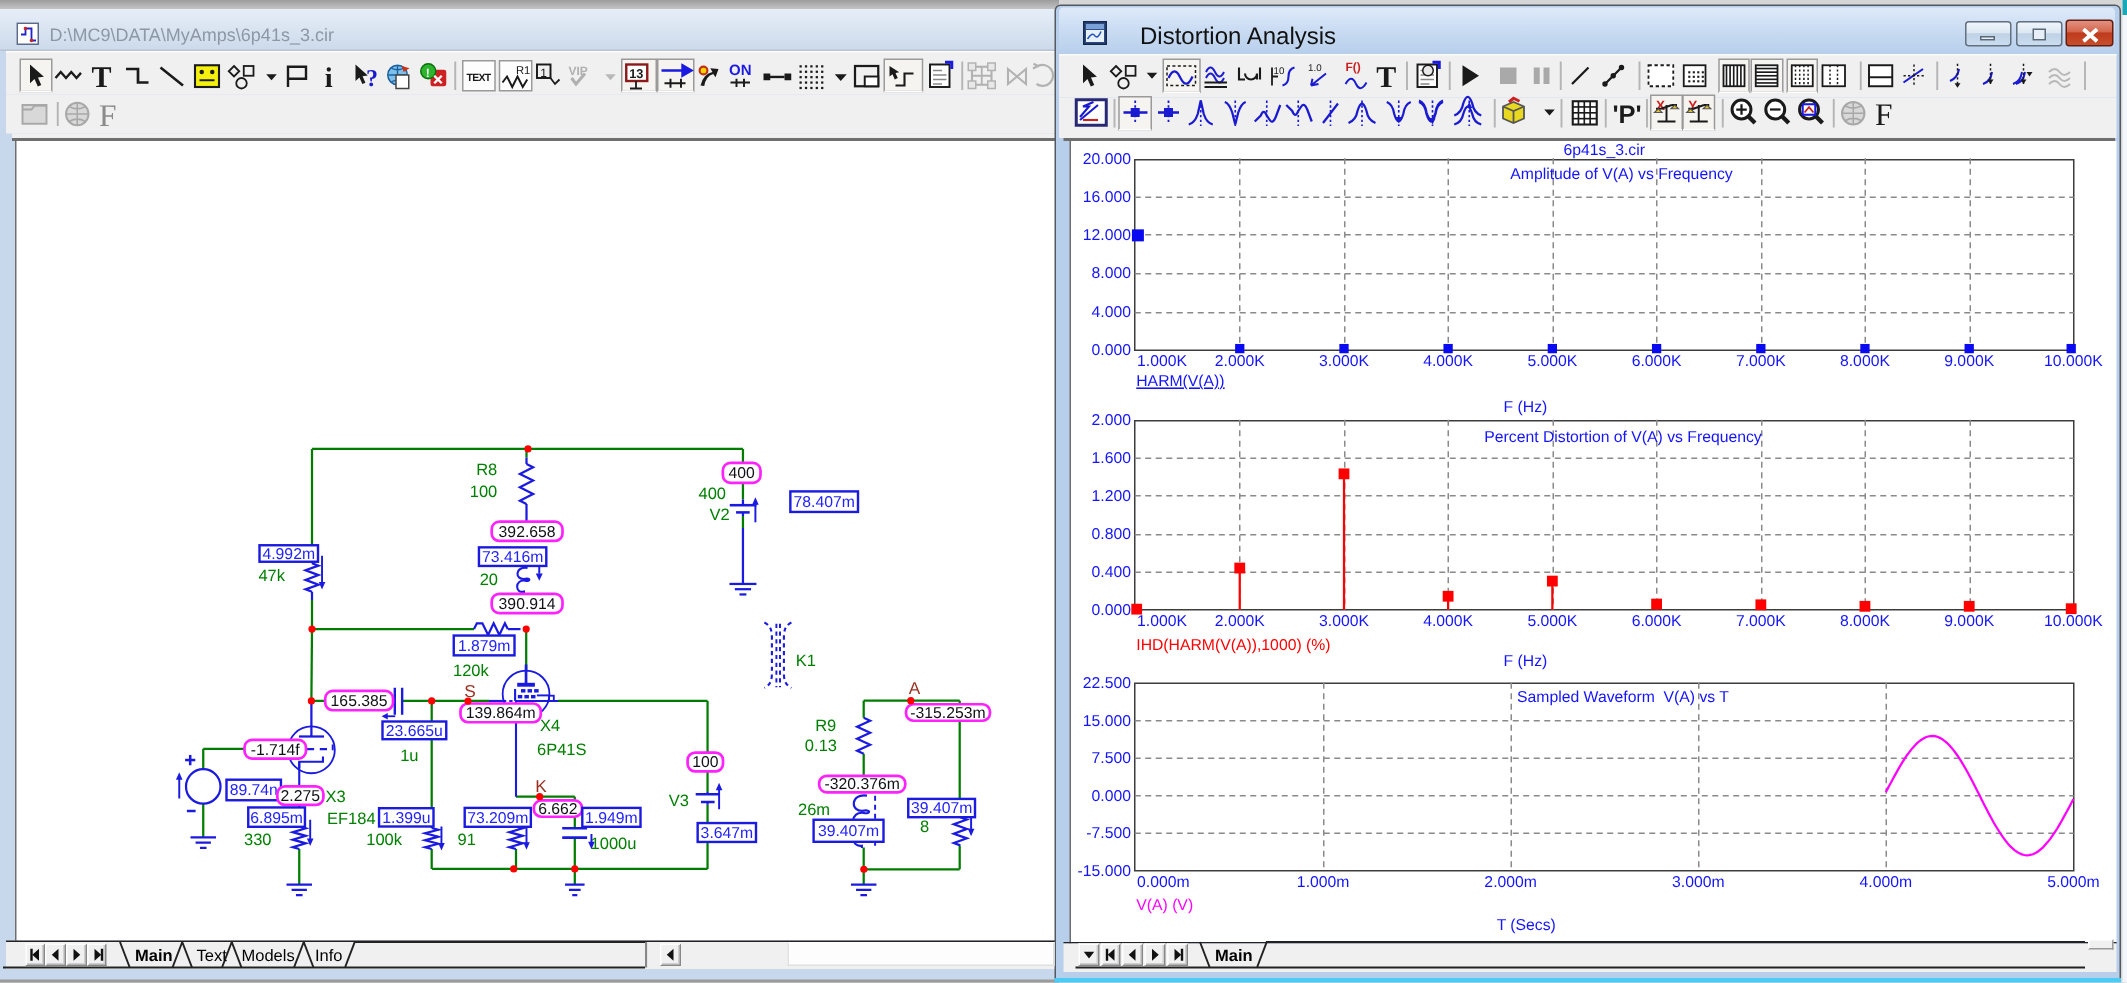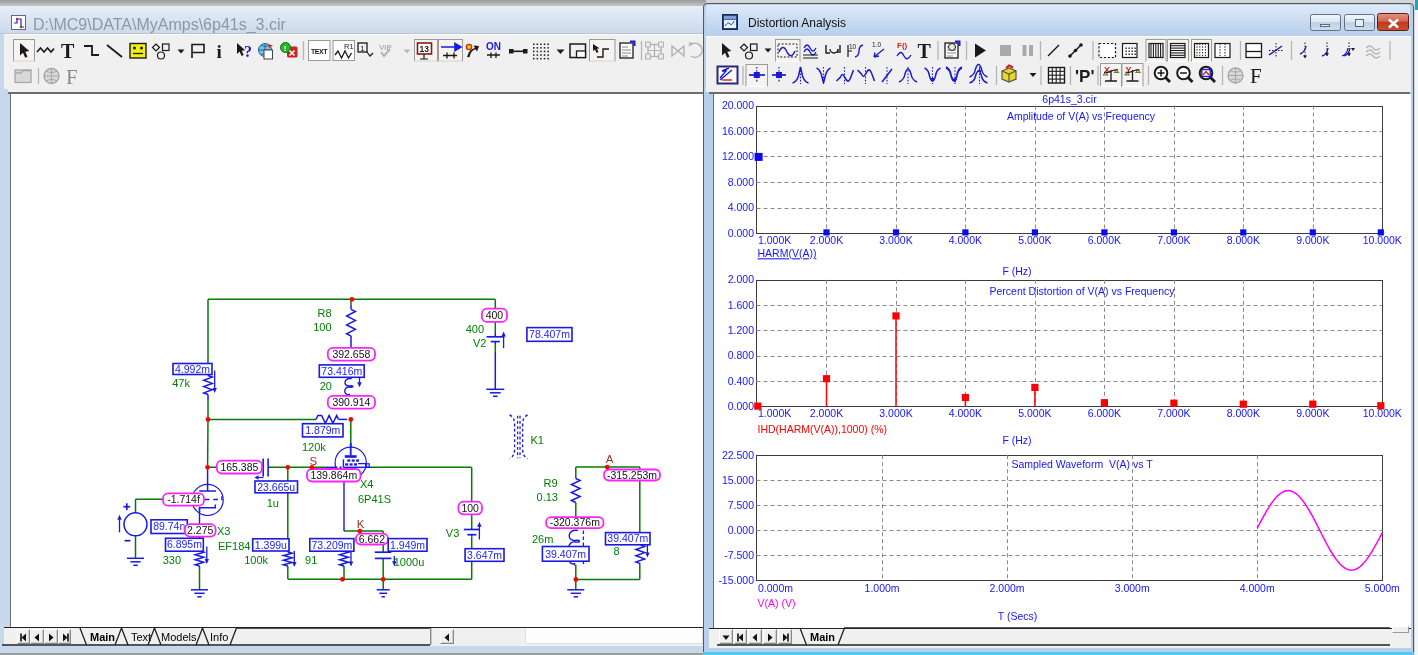--- a/index.html
+++ b/index.html
@@ -10,21 +10,21 @@
 <div class="abs" style="left:0;top:0;width:706px;height:655px;background:#c8d8ec;">
   <div class="abs" style="left:0;top:0;width:706px;height:6px;background:linear-gradient(#9c9c9c,#c4c4c4);"></div>
   <div class="abs" style="left:0;top:6px;width:706px;height:28px;background:linear-gradient(#e6eef8,#cddaeb);border-bottom:1px solid #b9c4d2;">
     <div class="abs" style="left:11px;top:9px;width:15px;height:15px;background:#fff;border:1px solid #5a6a8a;">
       <svg width="14" height="14">
           <path d="M2,7 h3 v-4 h4 v8 h3" stroke="#2222cc" fill="none" stroke-width="1.2"></path>
           <circle cx="5" cy="3" r="1.2" fill="#cc2222"></circle>
           <circle cx="9" cy="11" r="1.2" fill="#cc2222"></circle>
         </svg>
     </div>
-    <div class="abs" style="left:33px;top:10px;font-size:16px;color:#8d97a5;">D:\MC9\DATA\MyAmps\6p41s_3.cir</div>
+    <div class="abs" style="left:33px;top:10px;font-size:12px;color:#8d97a5;">D:\MC9\DATA\MyAmps\6p41s_3.cir</div>
   </div>
   <div class="abs" style="left:4px;top:34px;width:700px;height:29px;background:#f0f0f0;border-top:1px solid #fcfcfc;"></div>
   <div class="abs" style="left:4px;top:63px;width:700px;height:26px;background:#f0f0f0;"></div>
   <div class="abs" style="left:8px;top:89px;width:698px;height:3px;background:#f0f0f0;"></div>
   <div class="abs" style="left:8px;top:92px;width:698px;height:1.5px;background:#6e6e6e;"></div>
   <div class="abs" style="left:10px;top:92px;width:1.5px;height:535px;background:#6e6e6e;"></div>
   <div class="abs" style="left:11px;top:93.5px;width:695px;height:533px;background:#ffffff;"></div>
   <div class="abs" style="left:4px;top:626.5px;width:702px;height:1.5px;background:#222;"></div>
   <div class="abs" style="left:4px;top:628px;width:702px;height:18px;background:#f0f0f0;"></div>
   <div class="abs" style="left:0;top:646px;width:706px;height:7px;background:#c8d8ec;"></div>
@@ -33,21 +33,21 @@
 
 <div class="abs" style="left:703px;top:3px;width:710.5px;height:650px;background:#b7cfeb;border:1.4px solid #54585f;border-radius:4px 4px 0 0;">
   <div class="abs" style="left:2px;top:1px;width:704px;height:31px;background:linear-gradient(#dfeafa 0%,#c9dbf2 50%,#b7cfeb 100%);border-radius:3px 3px 0 0;">
     <div class="abs" style="left:16px;top:9px;width:16px;height:16px;background:#2a4a80;border:1px solid #16294a;">
       <svg width="14" height="14">
           <rect x="1" y="1" width="12" height="3.4" fill="#7aa0d8"></rect>
           <rect x="1" y="5" width="12" height="8" fill="#e8f0fa"></rect>
           <path d="M2,11 q3,-5 5,-2 q2,2 4,-3" stroke="#2255bb" fill="none" stroke-width="1"></path>
         </svg>
     </div>
-    <div class="abs" style="left:42px;top:11px;font-size:12px;color:#111;">Distortion Analysis</div>
+    <div class="abs" style="left:54px;top:11px;font-size:16px;color:#111;">Distortion Analysis</div>
   </div>
   <div class="abs" style="left:2px;top:32px;width:704.5px;height:29px;background:#f0f0f0;border-top:1px solid #fbfbfb;"></div>
   <div class="abs" style="left:2px;top:61px;width:704.5px;height:27px;background:#f0f0f0;"></div>
   <div class="abs" style="left:5px;top:88px;width:701px;height:1.5px;background:#6e6e6e;"></div>
   <div class="abs" style="left:8.5px;top:88px;width:1.5px;height:538px;background:#6e6e6e;"></div>
   <div class="abs" style="left:10px;top:89.5px;width:697px;height:534px;background:#ffffff;"></div>
   <div class="abs" style="left:5px;top:623.5px;width:702px;height:1.5px;background:#222;"></div>
   <div class="abs" style="left:5px;top:625px;width:702px;height:19px;background:#f0f0f0;"></div>
   <div class="abs" style="left:2px;top:644px;width:706px;height:5px;background:#b7cfeb;"></div>
 </div>

